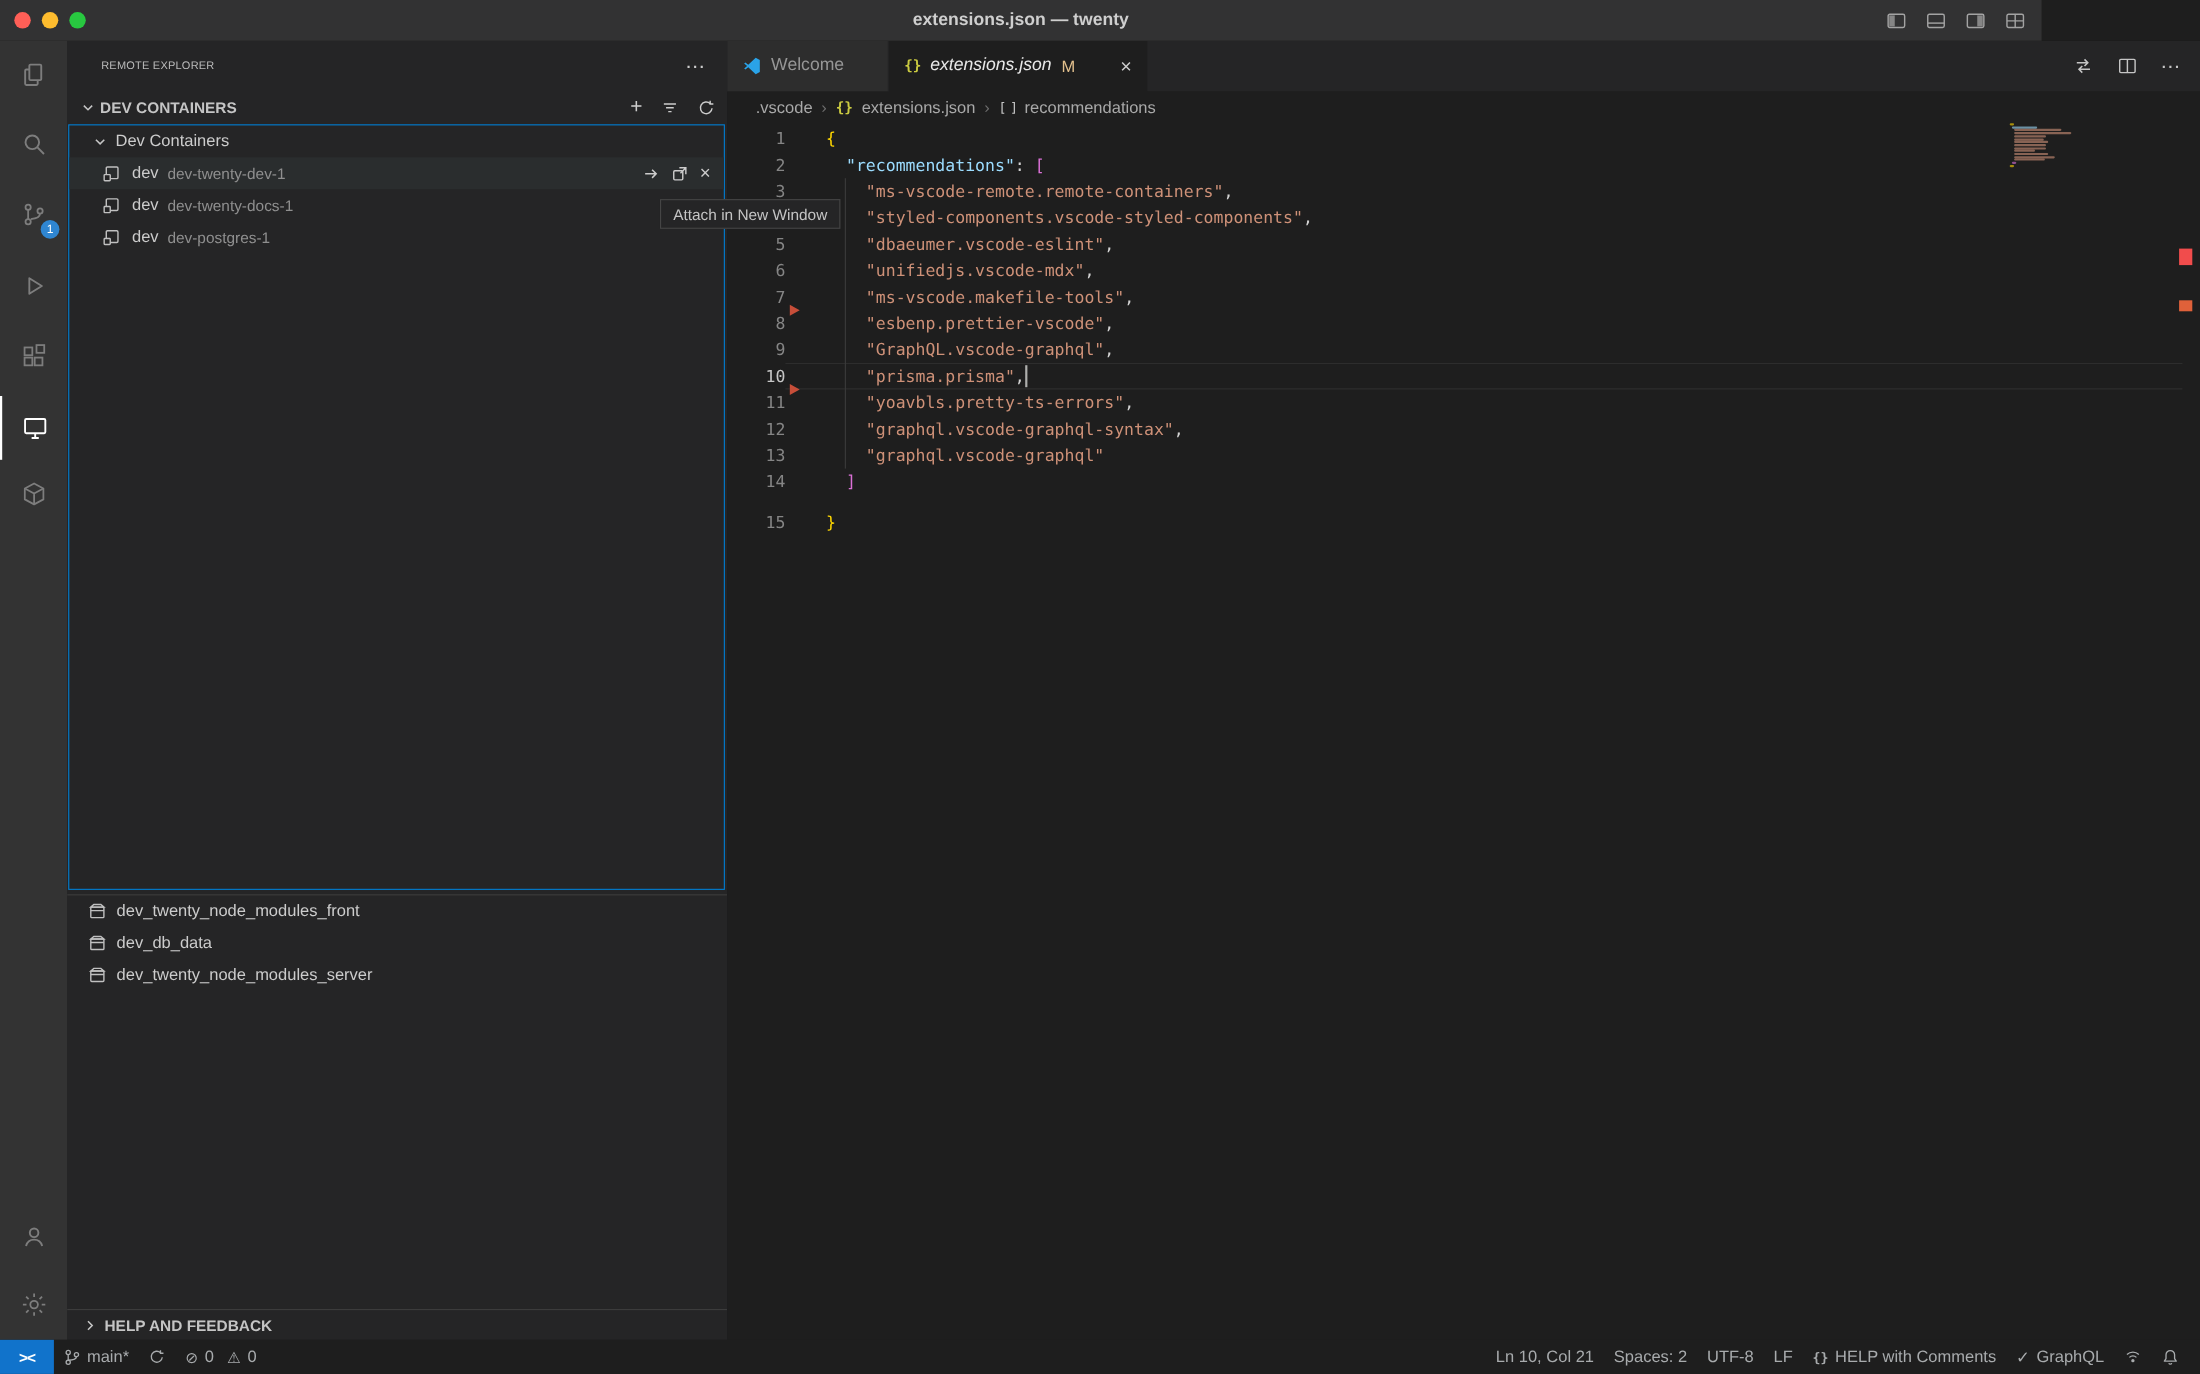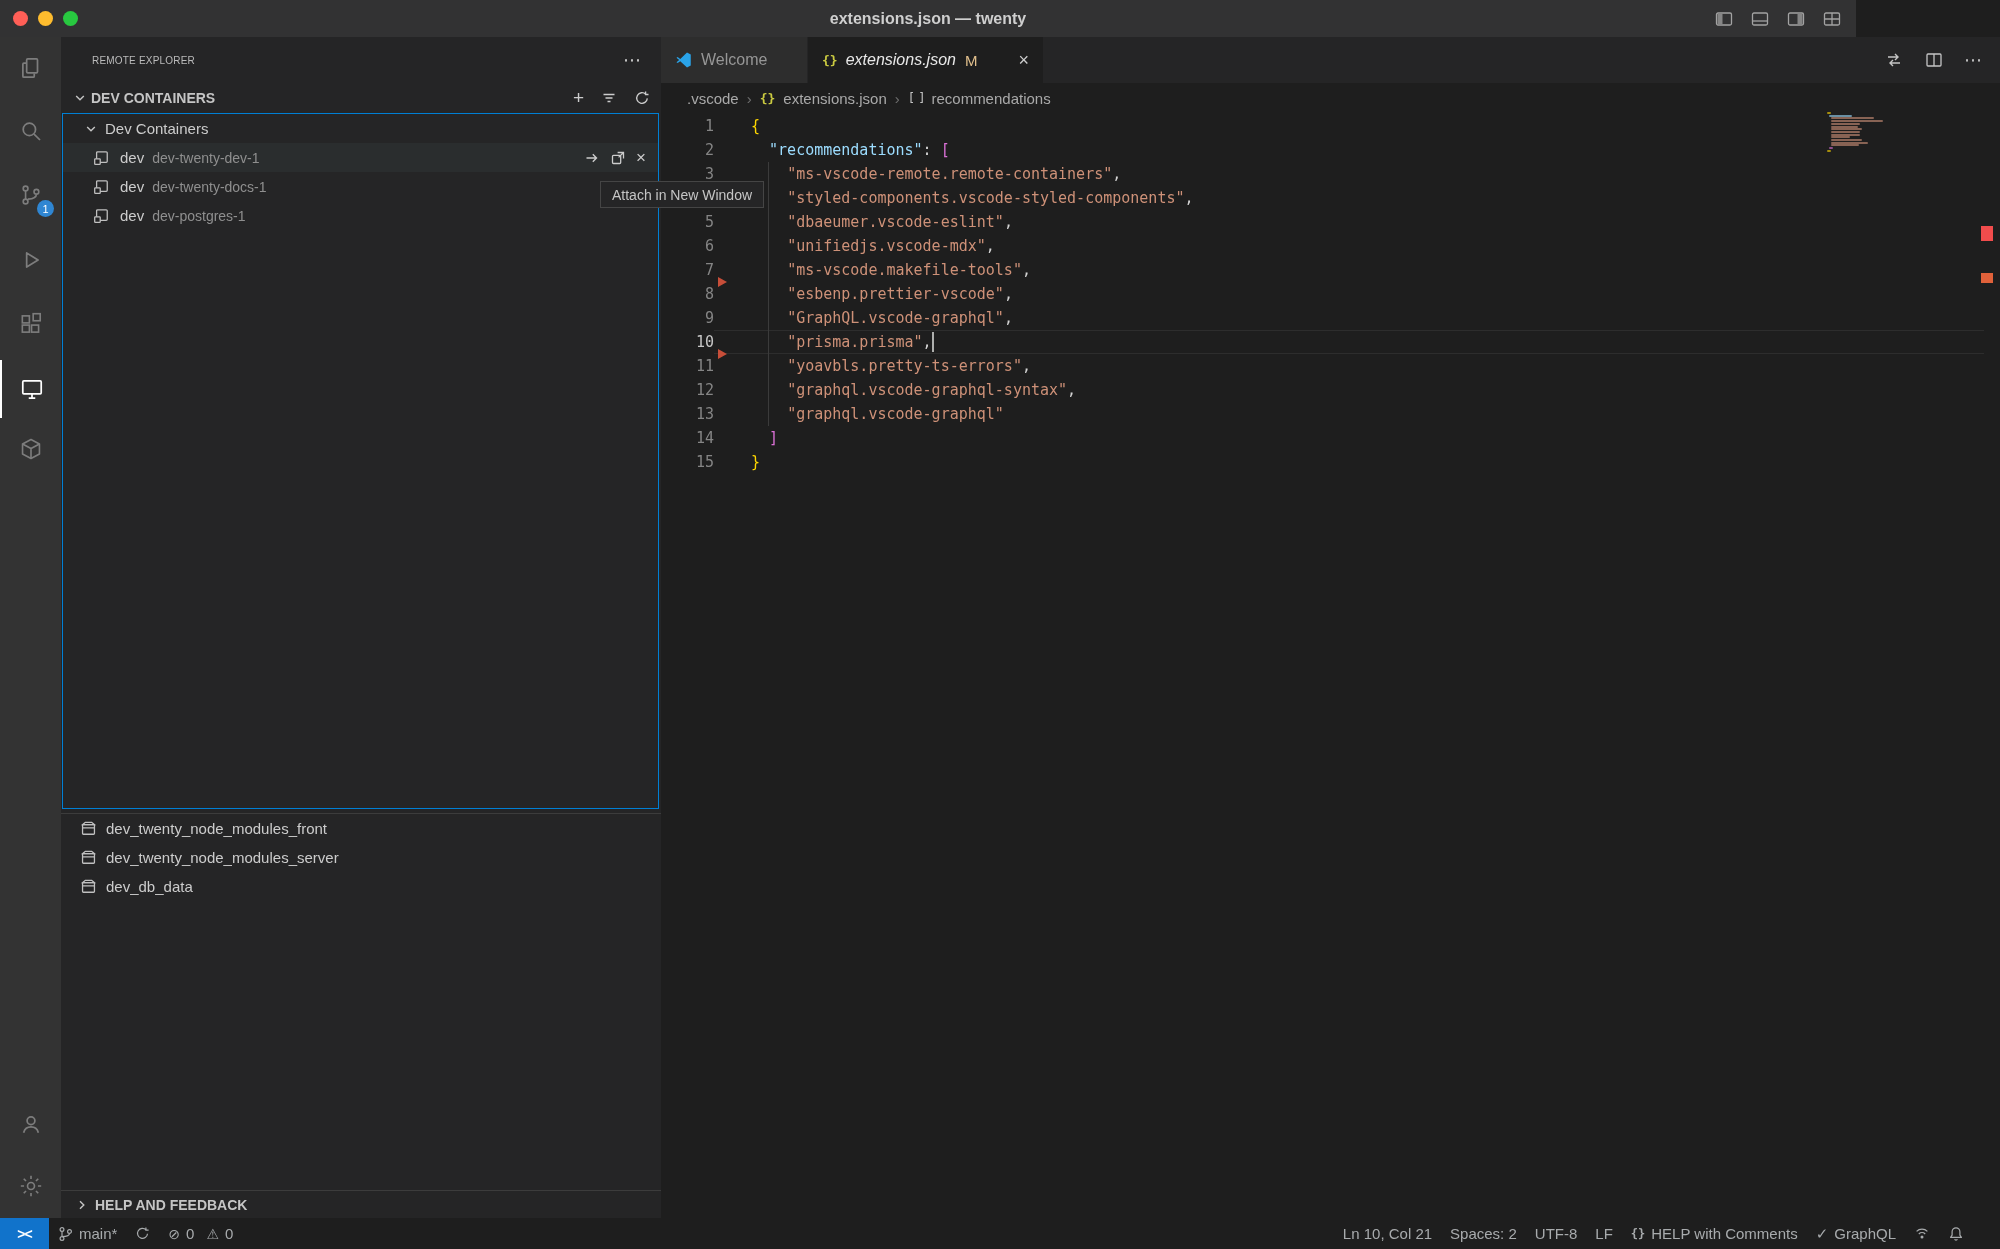--- a/index.html
+++ b/index.html
@@ -85,21 +85,21 @@
   .mm-bar{position:absolute;height:2px;border-radius:1px;opacity:.6;}
   .ov-mark{position:absolute;left:1320px;width:12px;}
   .ov1{top:189px;height:15px;background:#f14c4c;}
   .ov2{top:236px;height:10px;background:#e0613a;}
 
   
   .statusbar{position:absolute;left:0;right:0;bottom:0;height:31px;background:#1e1e1e;display:flex;align-items:center;font-size:15px;color:#a8abad;z-index:6;}
   .remote-block{width:49px;height:31px;background:#1173cb;color:#fff;display:flex;align-items:center;justify-content:center;font-weight:700;font-size:14px;letter-spacing:-1px;cursor:pointer;}
   .sb-item{display:flex;align-items:center;gap:6px;padding:0 9px;height:100%;cursor:pointer;white-space:nowrap;}
   .sb-item .glyph{font-size:14px;}
-  .sb-right{margin-left:auto;display:flex;align-items:center;padding-right:27px;}
+  .sb-right{margin-left:auto;display:flex;align-items:center;padding-right:10px;}
   .lang-ic{font-family:"DejaVu Sans Mono",monospace;font-size:12px;font-weight:700;color:#a8abad;}
 
   
   .tooltip{position:absolute;left:600px;top:181px;height:27px;padding:0 11px;display:flex;align-items:center;background:#252526;border:1px solid #454545;color:#c5c5c5;font-size:14px;z-index:60;white-space:nowrap;}
 </style>
 </head>
 <body>
 
 <header class="titlebar">
   <div class="traffic">
@@ -292,30 +292,30 @@
           </span>
           <span class="vlabel">dev_twenty_node_modules_front</span>
         </div>
         <div class="vol-row">
           <span class="vicon">
             <svg width="17" height="17" viewBox="0 0 16 16">
               <rect x="2.4" y="4.4" width="11.2" height="9" rx="0.8" fill="none" stroke="currentColor" stroke-width="1.2"></rect>
               <path d="M2.4 7.4h11.2M5 2.2h6l2.6 2.2H2.4z" fill="none" stroke="currentColor" stroke-width="1.2"></path>
             </svg>
           </span>
-          <span class="vlabel">dev_twenty_node_modules_server</span>
+          <span class="vlabel">dev_db_data</span>
         </div>
         <div class="vol-row">
           <span class="vicon">
             <svg width="17" height="17" viewBox="0 0 16 16">
               <rect x="2.4" y="4.4" width="11.2" height="9" rx="0.8" fill="none" stroke="currentColor" stroke-width="1.2"></rect>
               <path d="M2.4 7.4h11.2M5 2.2h6l2.6 2.2H2.4z" fill="none" stroke="currentColor" stroke-width="1.2"></path>
             </svg>
           </span>
-          <span class="vlabel">dev_db_data</span>
+          <span class="vlabel">dev_twenty_node_modules_server</span>
         </div>
       </div>
   </div>
 
   <div class="help-row">
     <span class="twisty">
       <svg width="16" height="16" viewBox="0 0 16 16">
           <path d="M6 4.2L9.8 8 6 11.8" fill="none" stroke="currentColor" stroke-width="1.4"></path>
         </svg>
     </span>
@@ -375,21 +375,21 @@
       <div class="code-row" style="top: 173px;"><span class="lnum">5</span><span class="ltext"><span class="tok-pun">    </span><span class="tok-str">"dbaeumer.vscode-eslint"</span><span class="tok-pun">,</span></span></div>
       <div class="code-row" style="top: 197px;"><span class="lnum">6</span><span class="ltext"><span class="tok-pun">    </span><span class="tok-str">"unifiedjs.vscode-mdx"</span><span class="tok-pun">,</span></span></div>
       <div class="code-row" style="top: 221px;"><span class="lnum">7</span><span class="ltext"><span class="tok-pun">    </span><span class="tok-str">"ms-vscode.makefile-tools"</span><span class="tok-pun">,</span></span></div>
       <div class="code-row" style="top: 245px;"><span class="lnum">8</span><span class="ltext"><span class="tok-pun">    </span><span class="tok-str">"esbenp.prettier-vscode"</span><span class="tok-pun">,</span></span></div>
       <div class="code-row" style="top: 269px;"><span class="lnum">9</span><span class="ltext"><span class="tok-pun">    </span><span class="tok-str">"GraphQL.vscode-graphql"</span><span class="tok-pun">,</span></span></div>
       <div class="code-row" style="top: 293px;"><span class="lnum cur">10</span><span class="ltext"><span class="tok-pun">    </span><span class="tok-str">"prisma.prisma"</span><span class="tok-pun">,</span></span></div>
       <div class="code-row" style="top: 317px;"><span class="lnum">11</span><span class="ltext"><span class="tok-pun">    </span><span class="tok-str">"yoavbls.pretty-ts-errors"</span><span class="tok-pun">,</span></span></div>
       <div class="code-row" style="top: 341px;"><span class="lnum">12</span><span class="ltext"><span class="tok-pun">    </span><span class="tok-str">"graphql.vscode-graphql-syntax"</span><span class="tok-pun">,</span></span></div>
       <div class="code-row" style="top: 365px;"><span class="lnum">13</span><span class="ltext"><span class="tok-pun">    </span><span class="tok-str">"graphql.vscode-graphql"</span></span></div>
       <div class="code-row" style="top: 389px;"><span class="lnum">14</span><span class="ltext"><span class="tok-pun">  </span><span class="tok-b2">]</span></span></div>
-      <div class="code-row" style="top: 413px;"><span class="lnum">15</span><span class="ltext"><span class="tok-b1">}</span></span></div>
+      <div class="code-row" style="top: 426px;"><span class="lnum">15</span><span class="ltext"><span class="tok-b1">}</span></span></div>
     </div>
   <div class="cursor" id="cursor" style="top: 295px; left: 270.6px;"></div>
   <div class="minimap" id="minimap">
       <div class="mm-bar" style="top: 5px; left: 6px; width: 4px; background: rgb(255, 215, 0);"></div>
       <div class="mm-bar" style="top: 7.7px; left: 8.2px; width: 23px; background: rgb(156, 220, 254);"></div>
       <div class="mm-bar" style="top: 10.4px; left: 10.4px; width: 42.55px; background: rgb(206, 145, 120);"></div>
       <div class="mm-bar" style="top: 13.1px; left: 10.4px; width: 51.75px; background: rgb(206, 145, 120);"></div>
       <div class="mm-bar" style="top: 15.8px; left: 10.4px; width: 28.75px; background: rgb(206, 145, 120);"></div>
       <div class="mm-bar" style="top: 18.5px; left: 10.4px; width: 26.45px; background: rgb(206, 145, 120);"></div>
       <div class="mm-bar" style="top: 21.2px; left: 10.4px; width: 31.05px; background: rgb(206, 145, 120);"></div>

